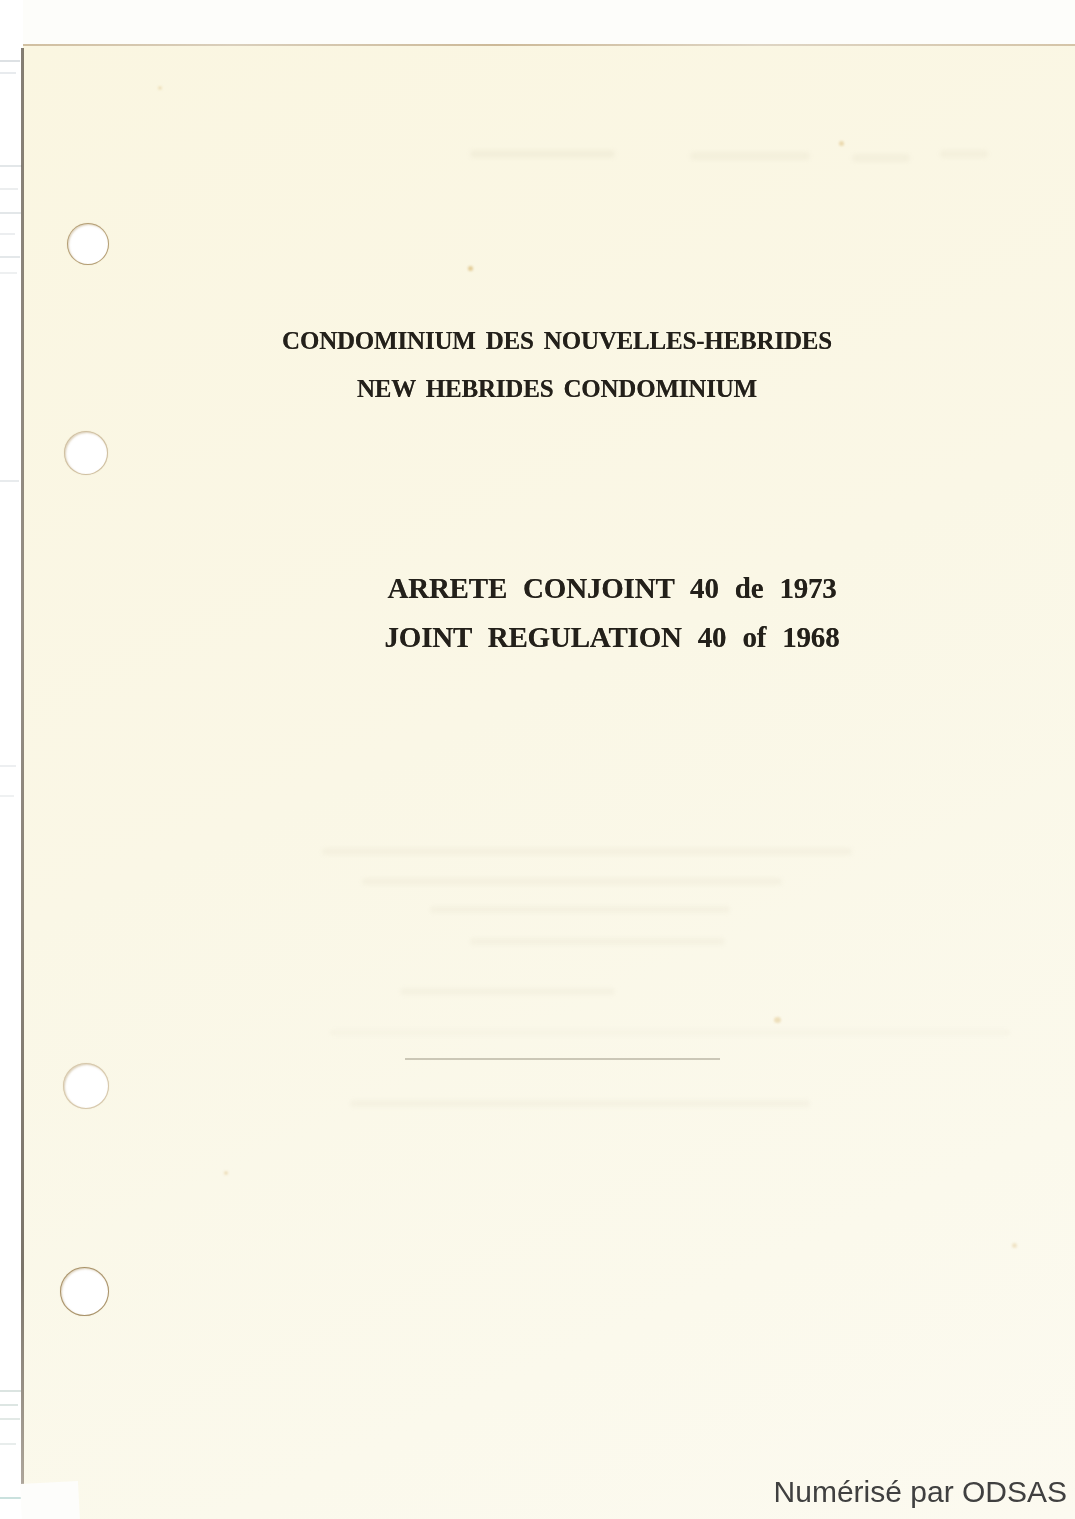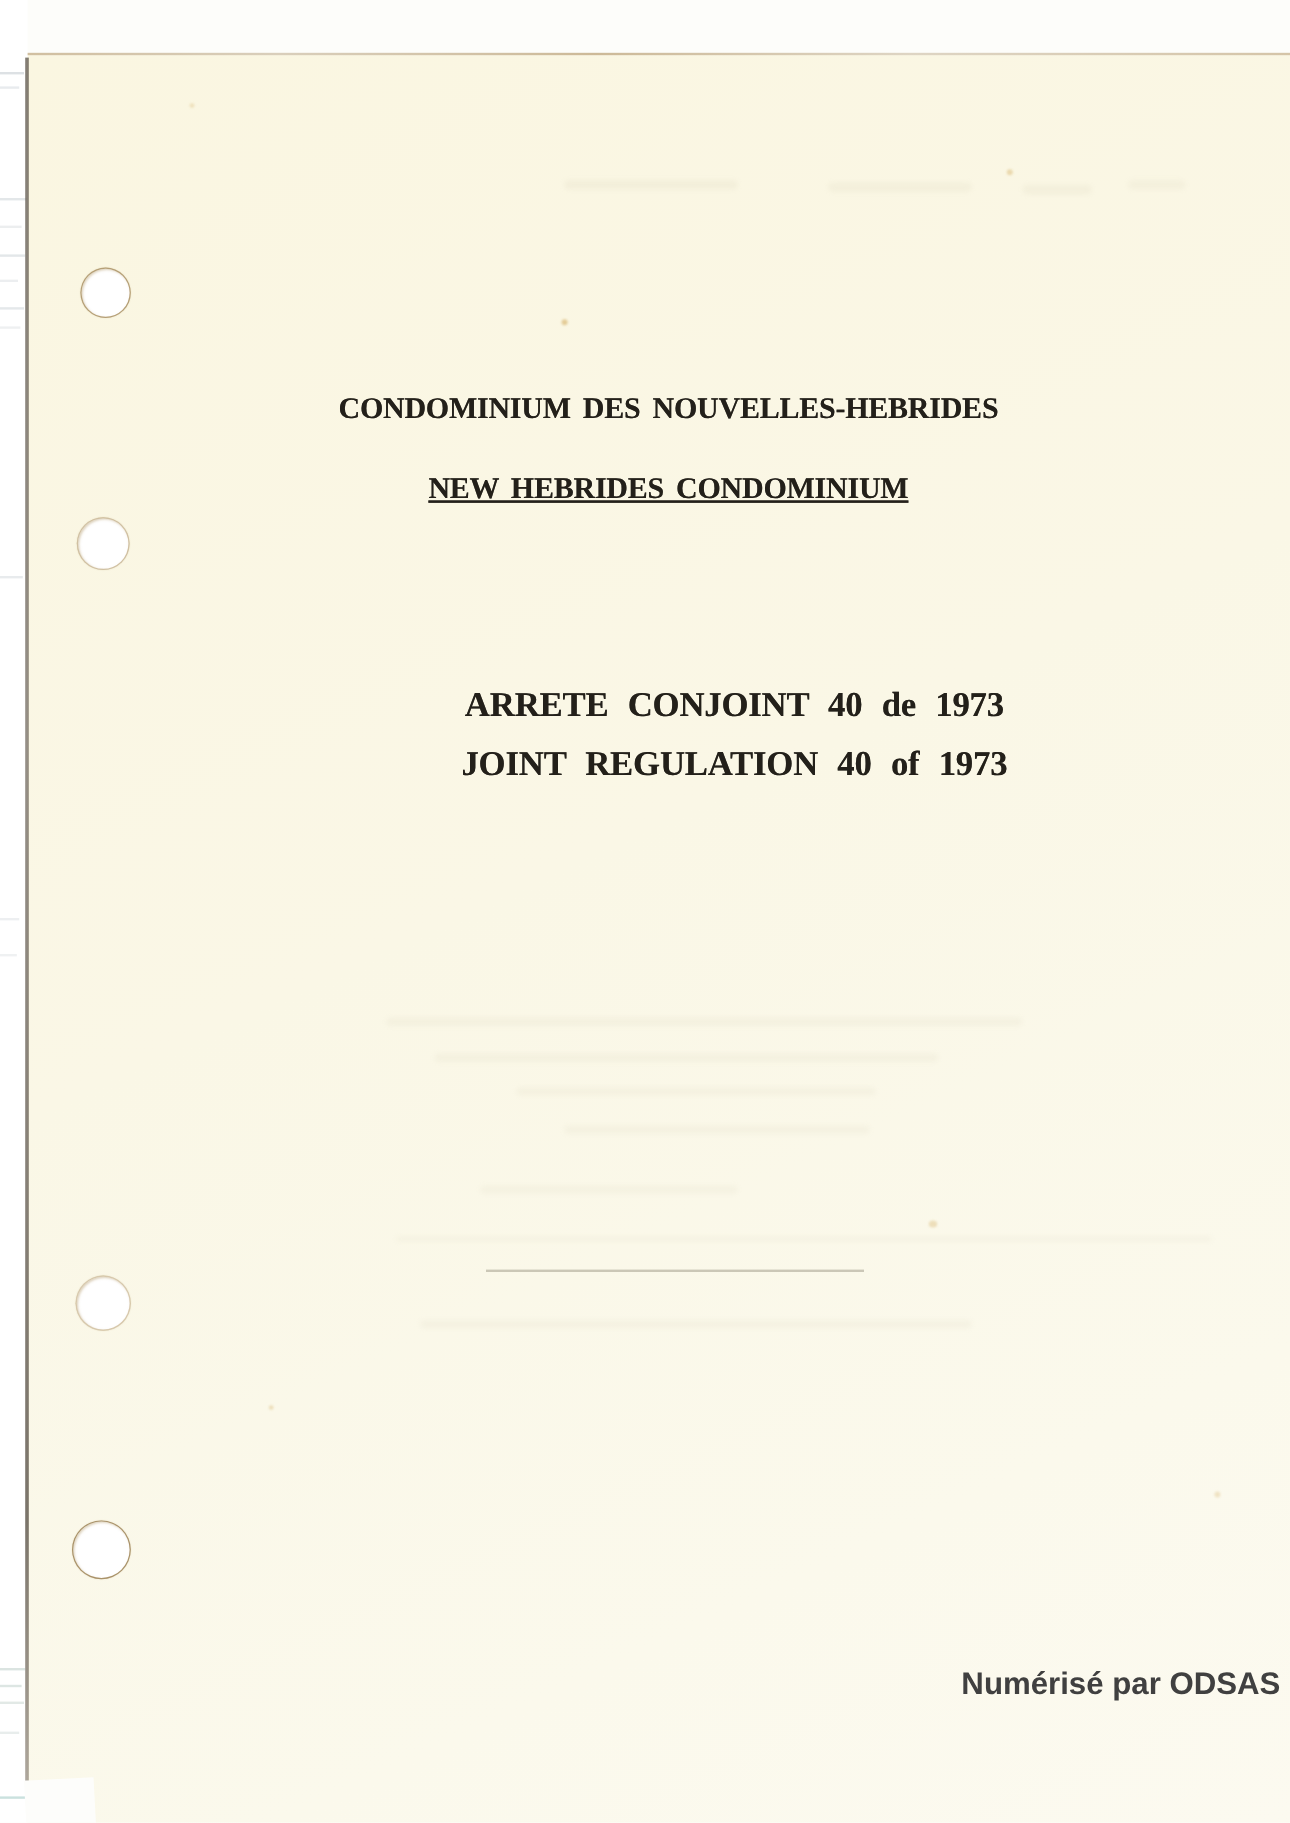--- a/index.html
+++ b/index.html
@@ -84,27 +84,26 @@
   }
   .regulation-line {
     font-size: 29px;
     letter-spacing: -0.2px;
     word-spacing: 9px;
     margin-top: 48px;
   }
   
   .watermark {
     position: absolute;
-    top: 1390px; right: 8px;
+    top: 1477px; right: 8px;
     font-family: "Liberation Sans", "DejaVu Sans", sans-serif;
-    font-size: 26px;
+    font-size: 30px;
     color: var(--watermark-text, #404040);
     white-space: nowrap;
     line-height: 1;
-    font-weight: bold;
   }
   
   .ghost {
     position: absolute;
     border-radius: 4px;
     background: #c9c2a6;
     filter: blur(2px);
     pointer-events: none;
   }
   .faint-rule {
@@ -166,20 +165,20 @@
 <div class="age-spot" style="left:1012px; top:1243px; width:5px; height:5px; opacity:0.5;"></div>
 <div class="age-spot" style="left:224px;  top:1171px; width:4px; height:4px; opacity:0.6;"></div>
 <div class="age-spot" style="left:158px;  top:86px;   width:4px; height:4px; opacity:0.5;"></div>
 
 <div class="punch-hole" style="left:67px; top:223px; width:40px; height:40px; border-color:rgba(150,118,60,0.7);"></div>
 <div class="punch-hole" style="left:64px; top:431px; width:42px; height:42px; border-color:rgba(170,140,85,0.55);"></div>
 <div class="punch-hole" style="left:63px; top:1063px; width:44px; height:44px; border-color:rgba(175,145,90,0.5);"></div>
 <div class="punch-hole" style="left:60px; top:1267px; width:47px; height:47px; border-color:rgba(140,110,55,0.75);"></div>
 
 <div class="doc-line title-line" style="left:557px; top:328px;">CONDOMINIUM DES NOUVELLES-HEBRIDES</div>
-<div class="doc-line title-line" style="left:557px; top:395px;text-decoration:underline;">NEW HEBRIDES CONDOMINIUM</div>
+<div class="doc-line title-line" style="left:557px; top:376px;">NEW HEBRIDES CONDOMINIUM</div>
 
 <div class="doc-line regulation-line" style="left:612px; top:526px;">ARRETE CONJOINT 40 de 1973</div>
-<div class="doc-line regulation-line" style="left:612px; top:575px;">JOINT REGULATION 40 of 1973</div>
+<div class="doc-line regulation-line" style="left:612px; top:575px;">JOINT REGULATION 40 of 1968</div>
 
 <div class="corner-cutoff"></div>
 
 <div class="watermark">Numérisé par ODSAS</div>
 
 </body></html>

